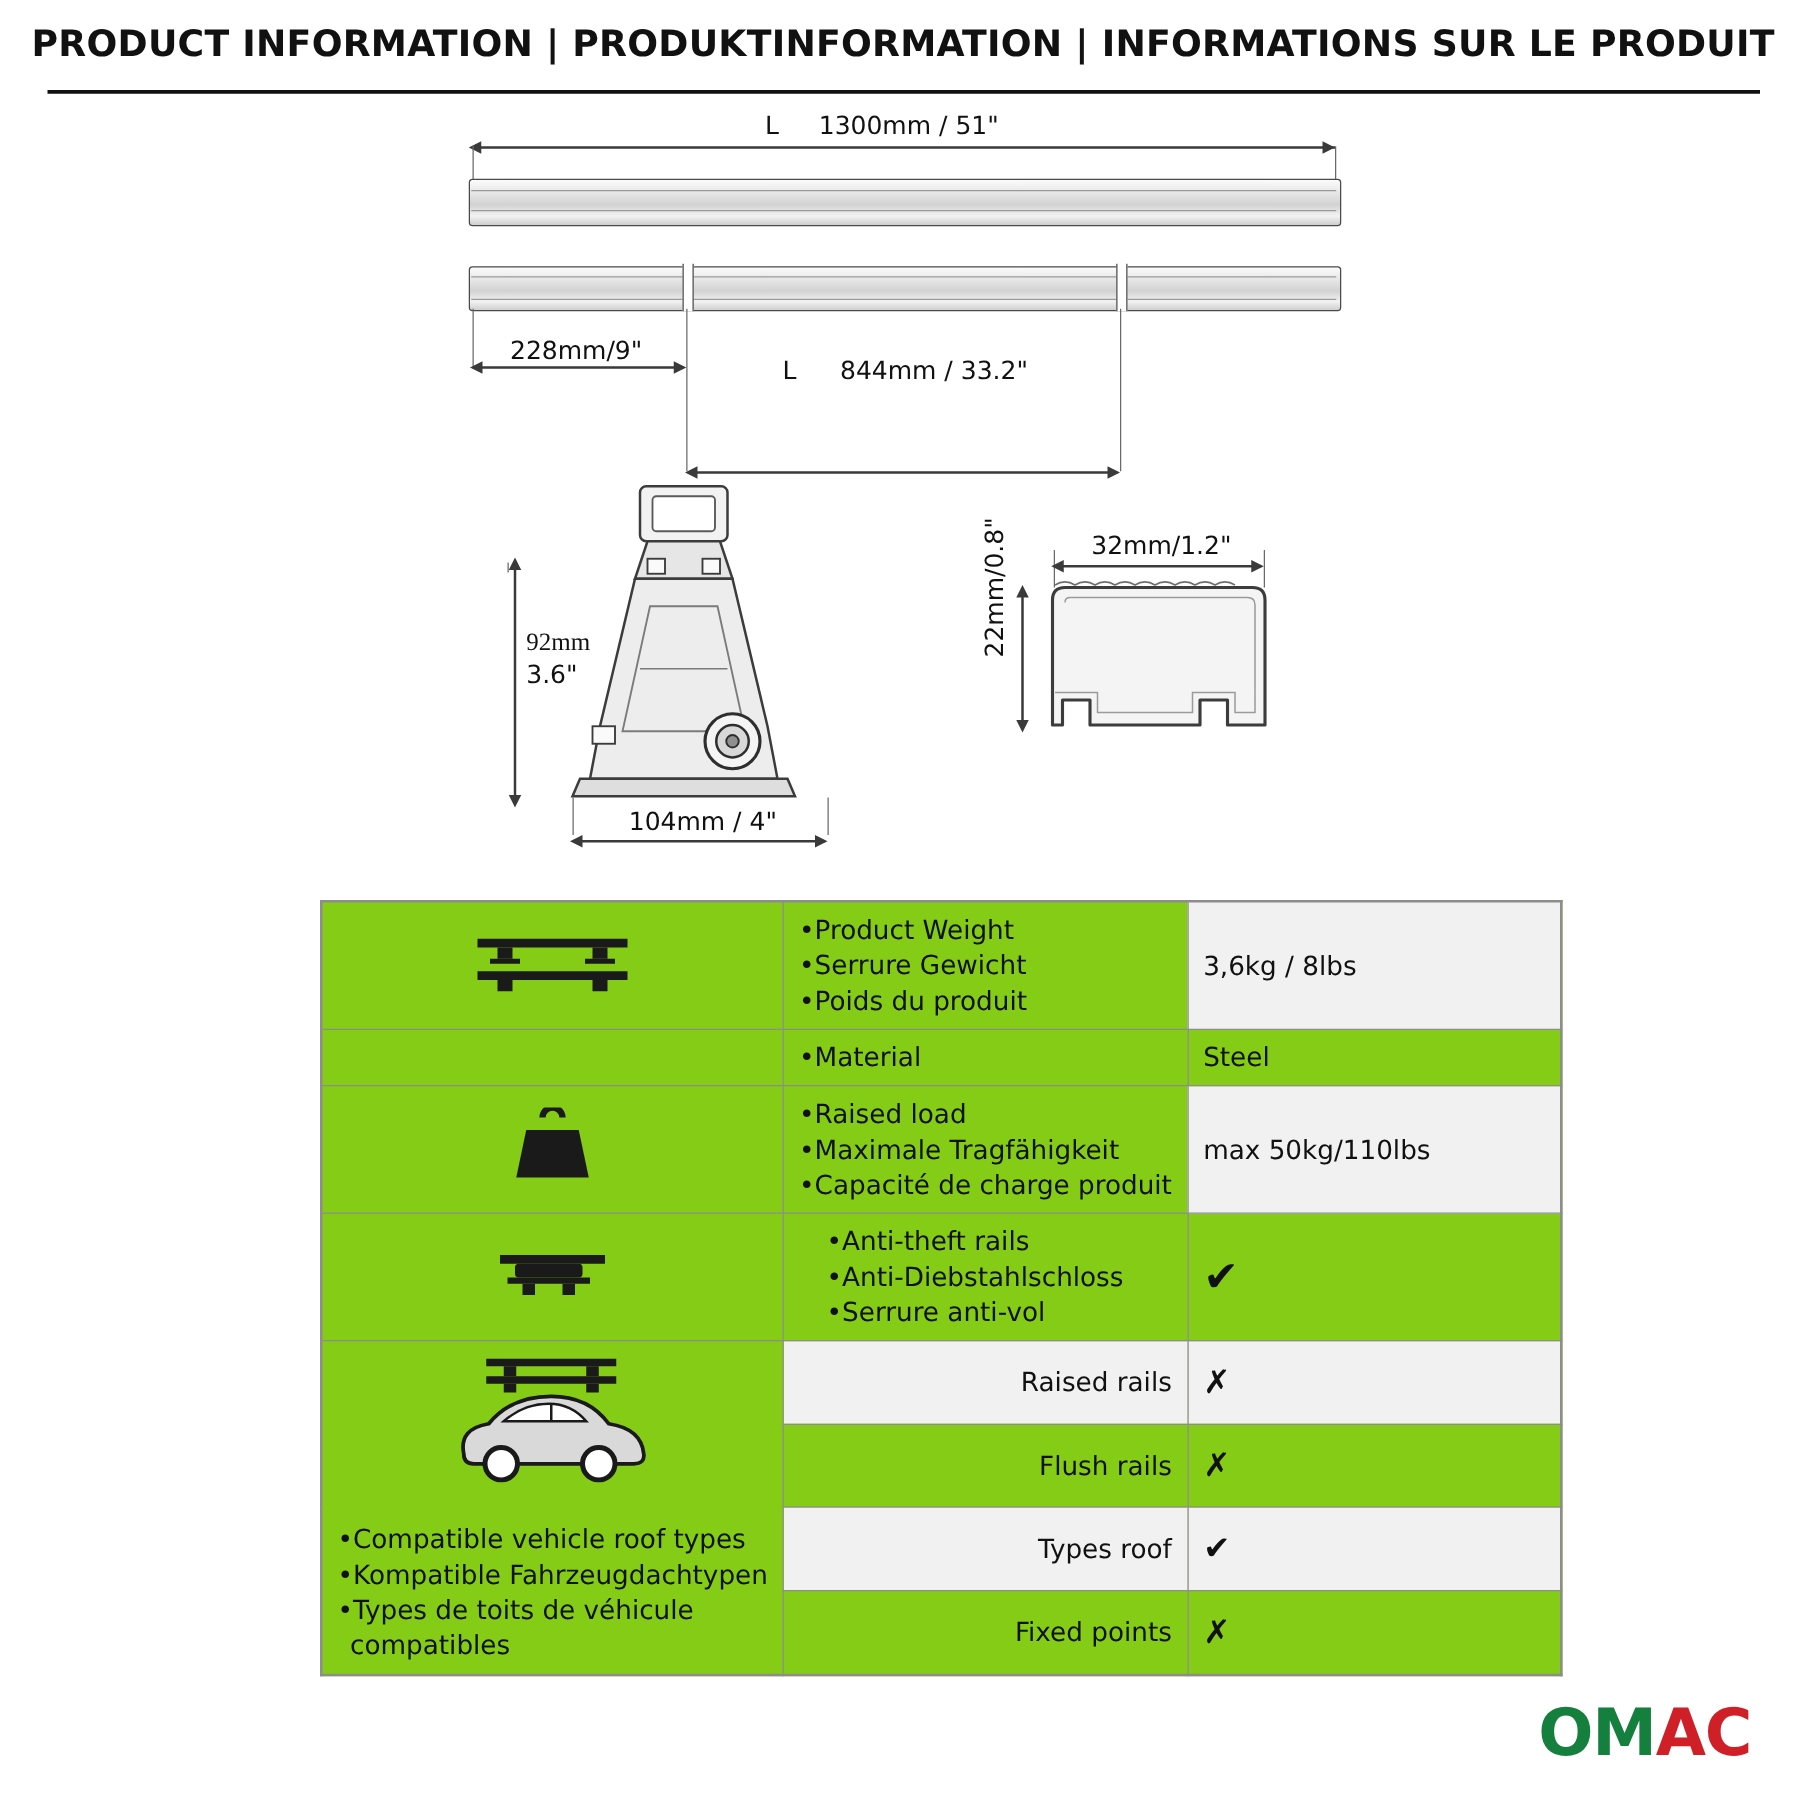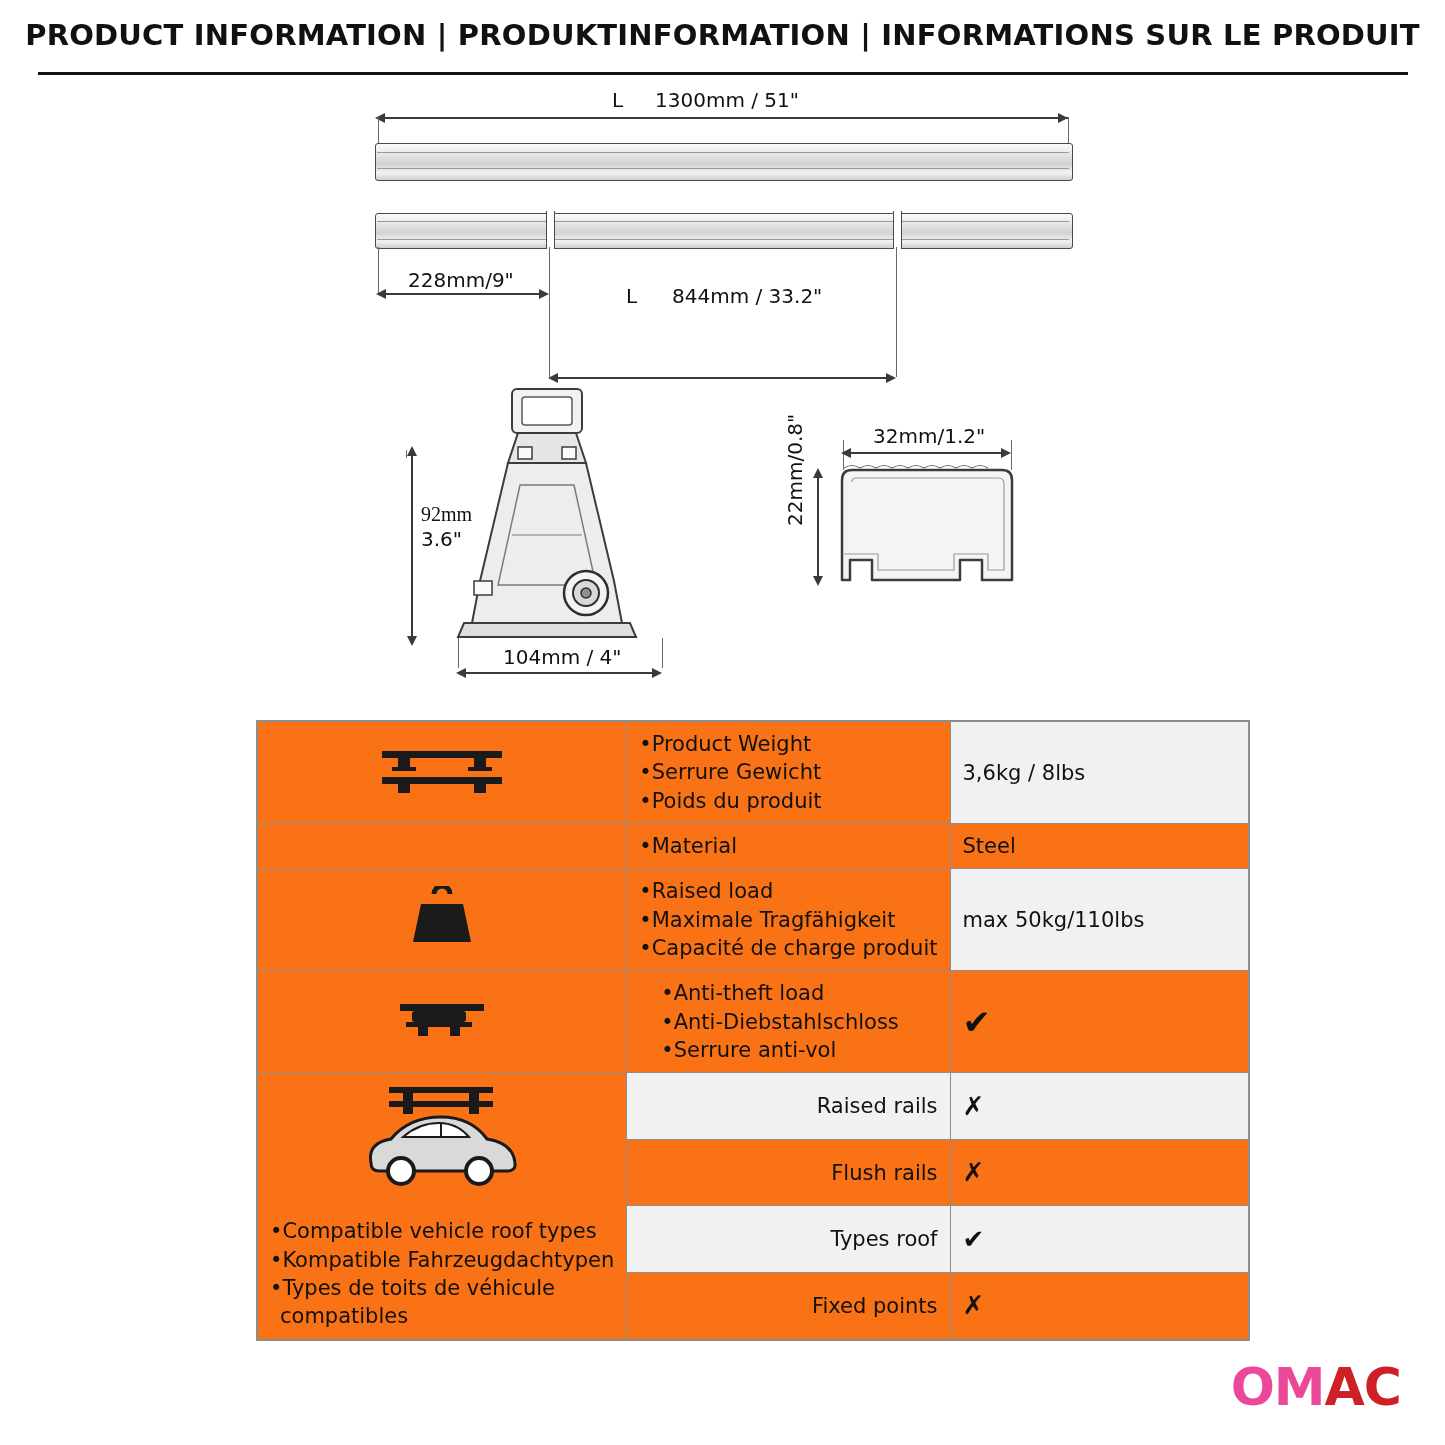--- a/index.html
+++ b/index.html
@@ -54,21 +54,21 @@
   }
   .bar-line{position:absolute;background:#9a9a9a;height:1px;}
 
   
   .spec-table{
     position:absolute;
     left:256px;top:720px;
     width:994px;
     border:2px solid #8d8d8d;
     border-collapse:collapse;
-    background:#f97316;
+    background:#84cc16;
   }
   .spec-table td{
     border:1px solid #8d8d8d;
     vertical-align:middle;
     font-size:21px;
     color:#111;
     padding:8px 12px;
   }
   .icon-cell{width:200px;text-align:center;}
   .value-cell{background:#f1f1f1;}
@@ -78,21 +78,21 @@
   .cross{font-size:26px;font-weight:bold;line-height:1;font-style:italic;}
   .sub-label{width:188px;text-align:right;}
   .sub-value{width:auto;}
 
   
   .logo{
     position:absolute;right:44px;bottom:28px;
     font-size:52px;font-weight:bold;letter-spacing:-1px;
     color:#111;
   }
-  .logo .o{color:#ec4899;}
+  .logo .o{color:#15803d;}
   .logo .a{color:#cf2027;}
 </style>
 </head>
 <body>
 
 <div class="page">
 
   <div class="header">PRODUCT INFORMATION | PRODUKTINFORMATION | INFORMATIONS SUR LE PRODUIT</div>
   <div class="header-rule"></div>
 
@@ -242,21 +242,21 @@
           <svg width="92" height="46" viewBox="0 0 92 46">
             <rect x="4" y="8" width="84" height="7" fill="#1a1a1a"></rect>
             <rect x="16" y="15" width="54" height="11" rx="3" fill="#1a1a1a"></rect>
             <rect x="10" y="26" width="66" height="5" fill="#1a1a1a"></rect>
             <rect x="22" y="31" width="10" height="9" fill="#1a1a1a"></rect>
             <rect x="54" y="31" width="10" height="9" fill="#1a1a1a"></rect>
           </svg>
         </td>
         <td>
           <div class="bullets" style="padding-left:22px;">
-            <div>•Anti-theft load</div>
+            <div>•Anti-theft rails</div>
             <div>•Anti-Diebstahlschloss</div>
             <div>•Serrure anti-vol</div>
           </div>
         </td>
         <td colspan="2">
           <span class="check">✔</span>
         </td>
       </tr>
 
       <tr>

